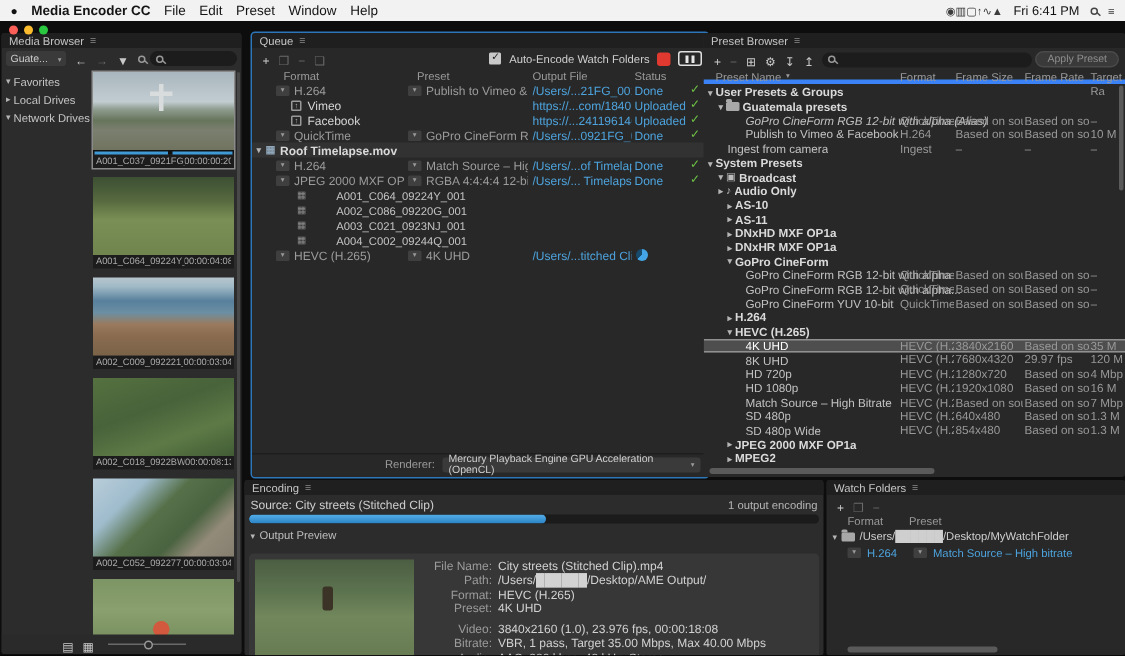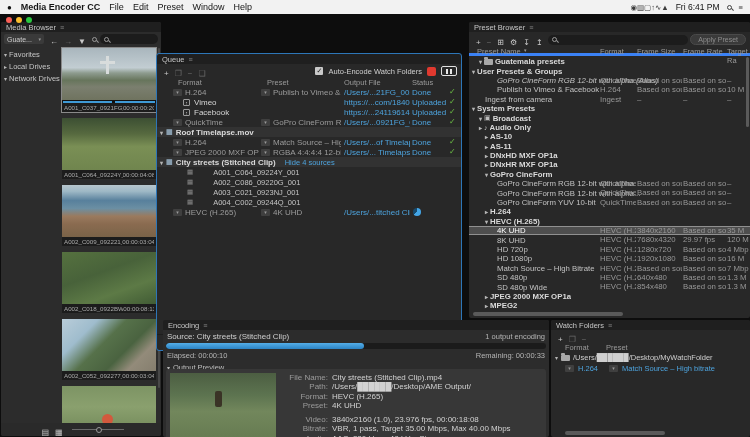--- a/index.html
+++ b/index.html
@@ -69,21 +69,21 @@
   .ball { position:absolute; left:40px; top:28px; width:11px; height:11px; border-radius:50%; background:#d2593d; }
   .mb-vscroll { position:absolute; right:1px; top:26px; width:2px; height:340px; background:#484848; border-radius:1px; }
   .mb-bottom { position:absolute; left:0; right:0; bottom:0; height:13px; background:#2a2a2a;
     display:flex; align-items:center; justify-content:center; gap:6px; }
   .slider { position:relative; width:52px; height:8px; }
   .slider-track { position:absolute; left:0; right:0; top:3.5px; height:1px; background:#6a6a6a; }
   .slider-knob { position:absolute; left:24px; top:1px; width:6px; height:6px; border-radius:50%;
     background:#2a2a2a; border:1px solid #9a9a9a; }
 
   
-  .q-panel { left:157px; top:8px; width:304px; height:296px; outline:1px solid #2d76b8;margin-top:32px; }
+  .q-panel { left:168px; top:8px; width:304px; height:296px; outline:1px solid #2d76b8; }
   .q-toolbar { height:14px; display:flex; align-items:center; padding:0 4px; gap:2px; }
   .q-right { margin-left:auto; display:flex; align-items:center; gap:5px; }
   .chkbox { width:8px; height:8px; background:#c9c9c9; border-radius:1px; color:#222;
     font-size:7px; line-height:8px; text-align:center; }
   .chk-label { font-size:7.5px; color:#cfcfcf; }
   .stop-btn { width:9px; height:9px; background:#e0392f; border-radius:2px; }
   .pause-btn { width:16px; height:10px; border:1px solid #e0e0e0; border-radius:2px;
     display:flex; align-items:center; justify-content:center; gap:2px; }
   .pause-btn i { width:2px; height:5px; background:#e8e8e8; }
   .q-headers { position:relative; height:9px; font-size:7.5px; color:#9a9a9a; }
@@ -355,26 +355,20 @@
           </div>
           <div class="qrow q-output">
             <span class="dd" style="left: 16px;">▾</span>
             <span class="cell fmt" style="left: 28px;">JPEG 2000 MXF OP1a</span>
             <span class="dd" style="left: 104px;">▾</span>
             <span class="cell pre" style="left: 116px;">RGBA 4:4:4:4 12-bit (BC...</span>
             <span class="cell out link" style="left: 187px;">/Users/... Timelapse_1.mxf</span>
             <span class="cell status" style="left: 255px;">Done</span>
             <span class="check" style="left: 292px;">✓</span>
           </div>
-          <div class="qrow q-source">
-            <span class="chev">▾</span>
-            <span class="clip-ic">▦</span>
-            <span class="src-label">City streets (Stitched Clip)</span>
-            <span class="hide-link">Hide 4 sources</span>
-          </div>
           <div class="qrow q-subsource">
             <span class="sub-ic">▦</span>
             <span class="sub-label">A001_C064_09224Y_001</span>
           </div>
           <div class="qrow q-subsource">
             <span class="sub-ic">▦</span>
             <span class="sub-label">A002_C086_09220G_001</span>
           </div>
           <div class="qrow q-subsource">
             <span class="sub-ic">▦</span>
@@ -416,28 +410,28 @@
       </div>
       <div class="p-headers">
         <span style="left:8px">Preset Name</span>
         <span style="left:55px;font-size:5px">▾</span>
         <span style="left:131px">Format</span>
         <span style="left:168px">Frame Size</span>
         <span style="left:214px">Frame Rate</span>
         <span style="left:258px">Target Ra</span>
       </div>
       <div id="preset-rows">
+          <div class="prow pgrp" style="padding-left: 3px;">
+            <span class="chev">▾</span>
+            <span class="p-label">User Presets &amp; Groups</span>
+          </div>
           <div class="prow pgrp" style="padding-left: 10px;">
             <span class="chev">▾</span>
             <span class="folder-ic"></span>
             <span class="p-label">Guatemala presets</span>
-          </div>
-          <div class="prow pgrp" style="padding-left: 3px;">
-            <span class="chev">▾</span>
-            <span class="p-label">User Presets &amp; Groups</span>
           </div>
           <div class="prow" style="padding-left: 28px;">
             <span class="p-label it">GoPro CineForm RGB 12-bit with alpha (Alias)</span>
             <span class="pcell pfmt" style="left: 131px;">QuickTime</span>
             <span class="pcell psize" style="left: 168px;">Based on source</span>
             <span class="pcell prate" style="left: 214px;">Based on source</span>
             <span class="pcell ptarget" style="left: 258px;">–</span>
           </div>
           <div class="prow" style="padding-left: 28px;">
             <span class="p-label">Publish to Vimeo &amp; Facebook</span>
@@ -583,24 +577,20 @@
         <span>Encoding</span>
         <span class="panel-menu">≡</span>
       </div>
       <div class="enc-top">
         <span>Source: City streets (Stitched Clip)</span>
         <span class="enc-right">1 output encoding</span>
       </div>
       <div class="prog-track">
         <div class="prog-fill" style="width: 52%;"></div>
       </div>
-      <div class="enc-times">
-        <span>Elapsed: 00:00:10</span>
-        <span>Remaining: 00:00:33</span>
-      </div>
       <div class="enc-section">
         <span class="chev">▾</span>
         <span>Output Preview</span>
       </div>
       <div class="well">
         <div class="preview">
             <span class="fig"></span>
           </div>
         <div id="enc-details">
             <div class="drow">

